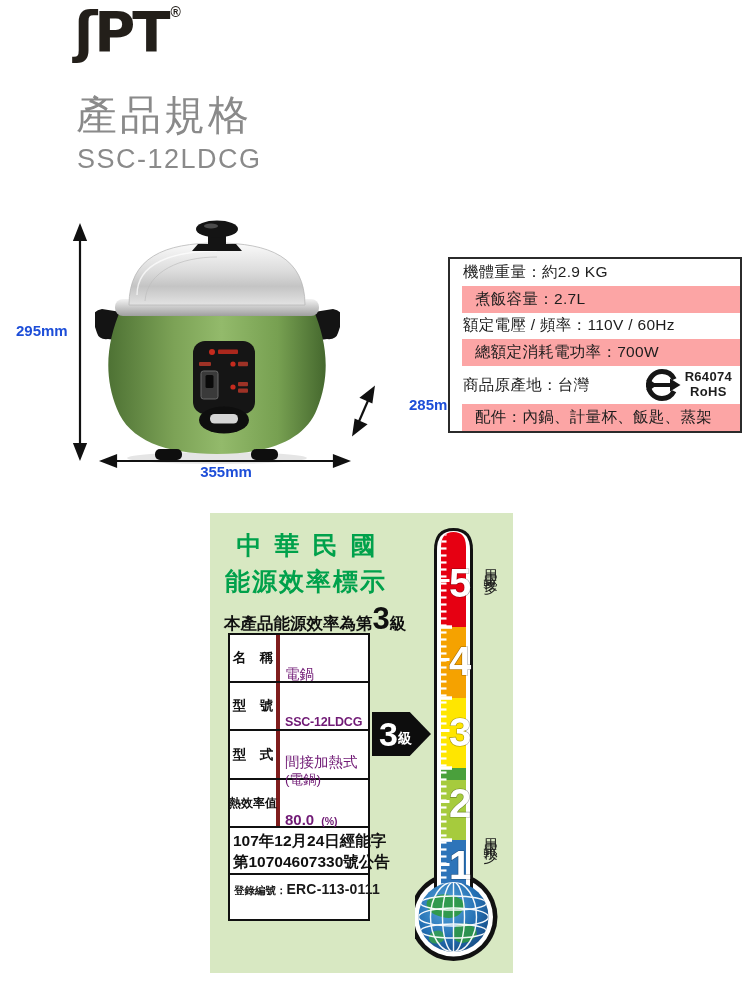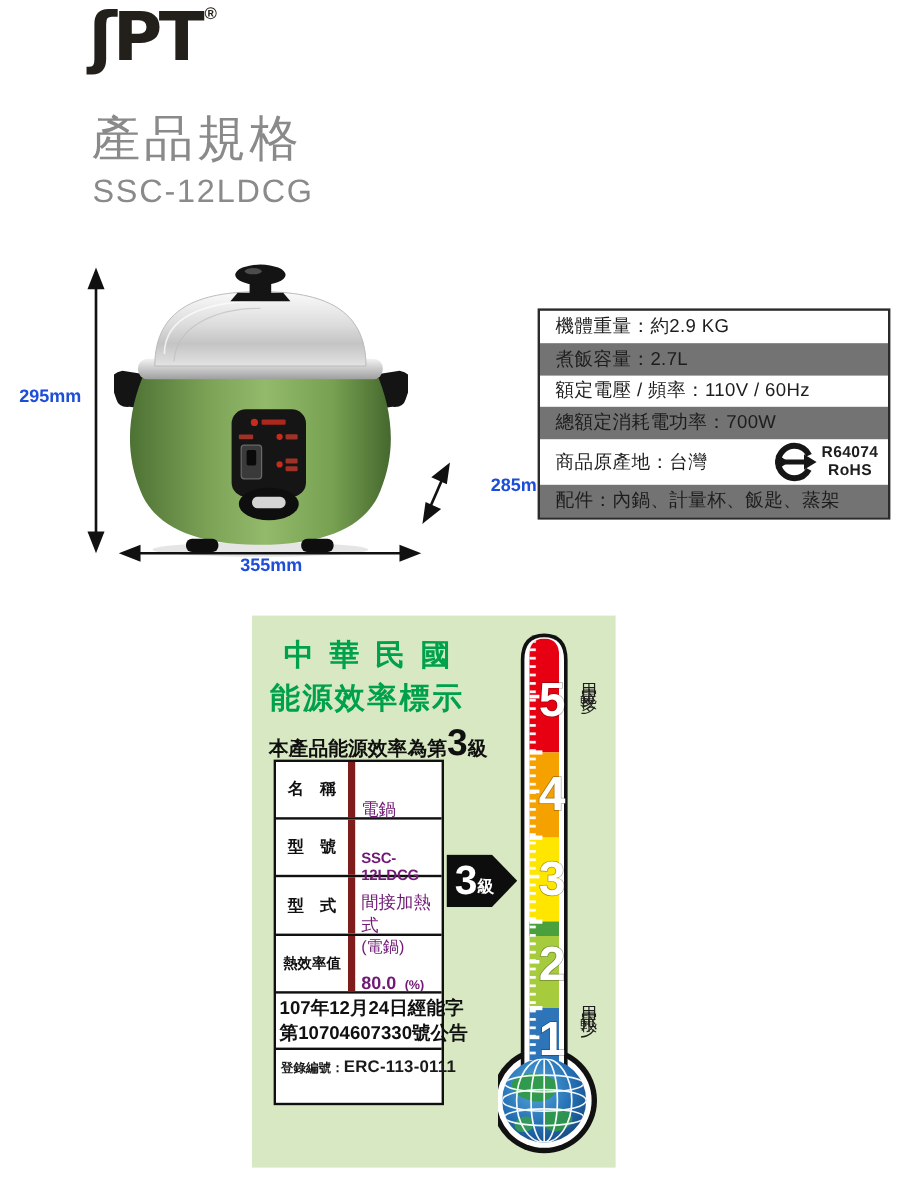--- a/index.html
+++ b/index.html
@@ -24,39 +24,39 @@
   .cooker-svg { left:95px; top:13px; }
   .dim-label { position:absolute; font-size:15px; font-weight:bold; color:#1d4ed8; }
   .dim-height { left:16px; top:122px; }
   .dim-width  { left:186px; top:263px; width:80px; text-align:center; }
   .dim-depth  { left:361px; top:196px;margin-left:48px; }
 
   
   .spec-table { position:absolute; left:448px; top:257px; width:294px; height:176px;
     border:2px solid #2b2b2b; display:flex; flex-direction:column; background:#fff; }
   .spec-row { flex:1; display:flex; align-items:center; padding:0 6px 0 13px; font-size:15.5px; color:#1d1d1d; letter-spacing:.3px; }
-  .spec-row.shaded { background:#737373; }
+  .spec-row.shaded { background:#fca5a5;margin-left:12px; }
   .spec-text { flex:1; }
   .cert { display:flex; align-items:center; gap:4px; margin-right:2px; }
   .cert-codes { font-size:13px; font-weight:bold; line-height:1.15; text-align:center; white-space:nowrap; }
 
   
   .energy-label { position:absolute; left:210px; top:513px; width:303px; height:460px; background:#d8e8c2; }
   .el-title { position:absolute; left:0; top:16px; width:192px; text-align:center; color:#00a14b; font-weight:bold; }
   .el-title .l1 { font-size:25px; letter-spacing:13px; text-indent:13px; }
   .el-title .l2 { font-size:25px; letter-spacing:2px; margin-top:3px; }
   .el-statement { position:absolute; left:14px; top:88px; color:#101010; white-space:nowrap; }
   .el-statement .pre, .el-statement .suf { font-size:16.5px; font-weight:bold; }
   .el-statement .num { font-size:31px; font-weight:bold; }
 
   .el-table { position:absolute; left:18px; top:120px; width:142px; height:288px;
     background:#fff; border:2px solid #101010; display:flex; flex-direction:column; }
   .el-row { display:flex; border-bottom:2px solid #101010; }
   .el-row.r1 { height:48px; } .el-row.r2 { height:48px; } .el-row.r3 { height:49px; } .el-row.r4 { height:48px; }
-  .el-lab { width:66px; border-right:6px solid #7f1d1d; display:flex; align-items:center; justify-content:center;
+  .el-lab { width:50px; border-right:4px solid #7f1d1d; display:flex; align-items:center; justify-content:center;
     font-size:13.5px; font-weight:bold; color:#101010; white-space:nowrap; }
   .el-lab.small { font-size:12px; }
   .el-val { flex:1; display:flex; flex-direction:column; justify-content:center; padding-left:5px; font-size:14.5px; color:#701a75;margin-top:32px; }
   .el-val .v-model { font-size:12.5px; font-weight:bold; letter-spacing:-.2px; }
   .el-val .v-note { font-size:13.5px; margin-top:-1px; }
   .el-val .v-num { font-size:15px; font-weight:bold; }
   .el-val .v-unit { font-size:10.5px; font-weight:bold; margin-left:7px; }
   .el-announce { height:47px; border-bottom:2px solid #101010; font-size:15.5px; font-weight:bold;
     line-height:21px; padding:2px 0 0 3px; color:#101010; white-space:nowrap; }
   .el-reg { flex:1; padding:5px 0 0 4px; white-space:nowrap;border-radius:10px; }

